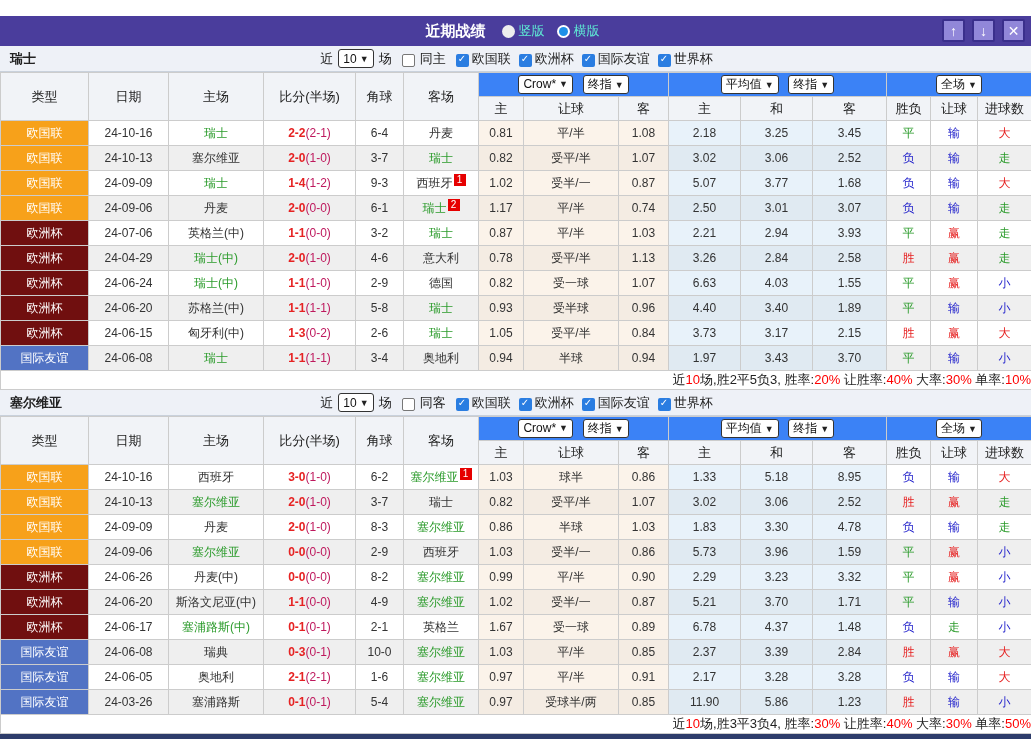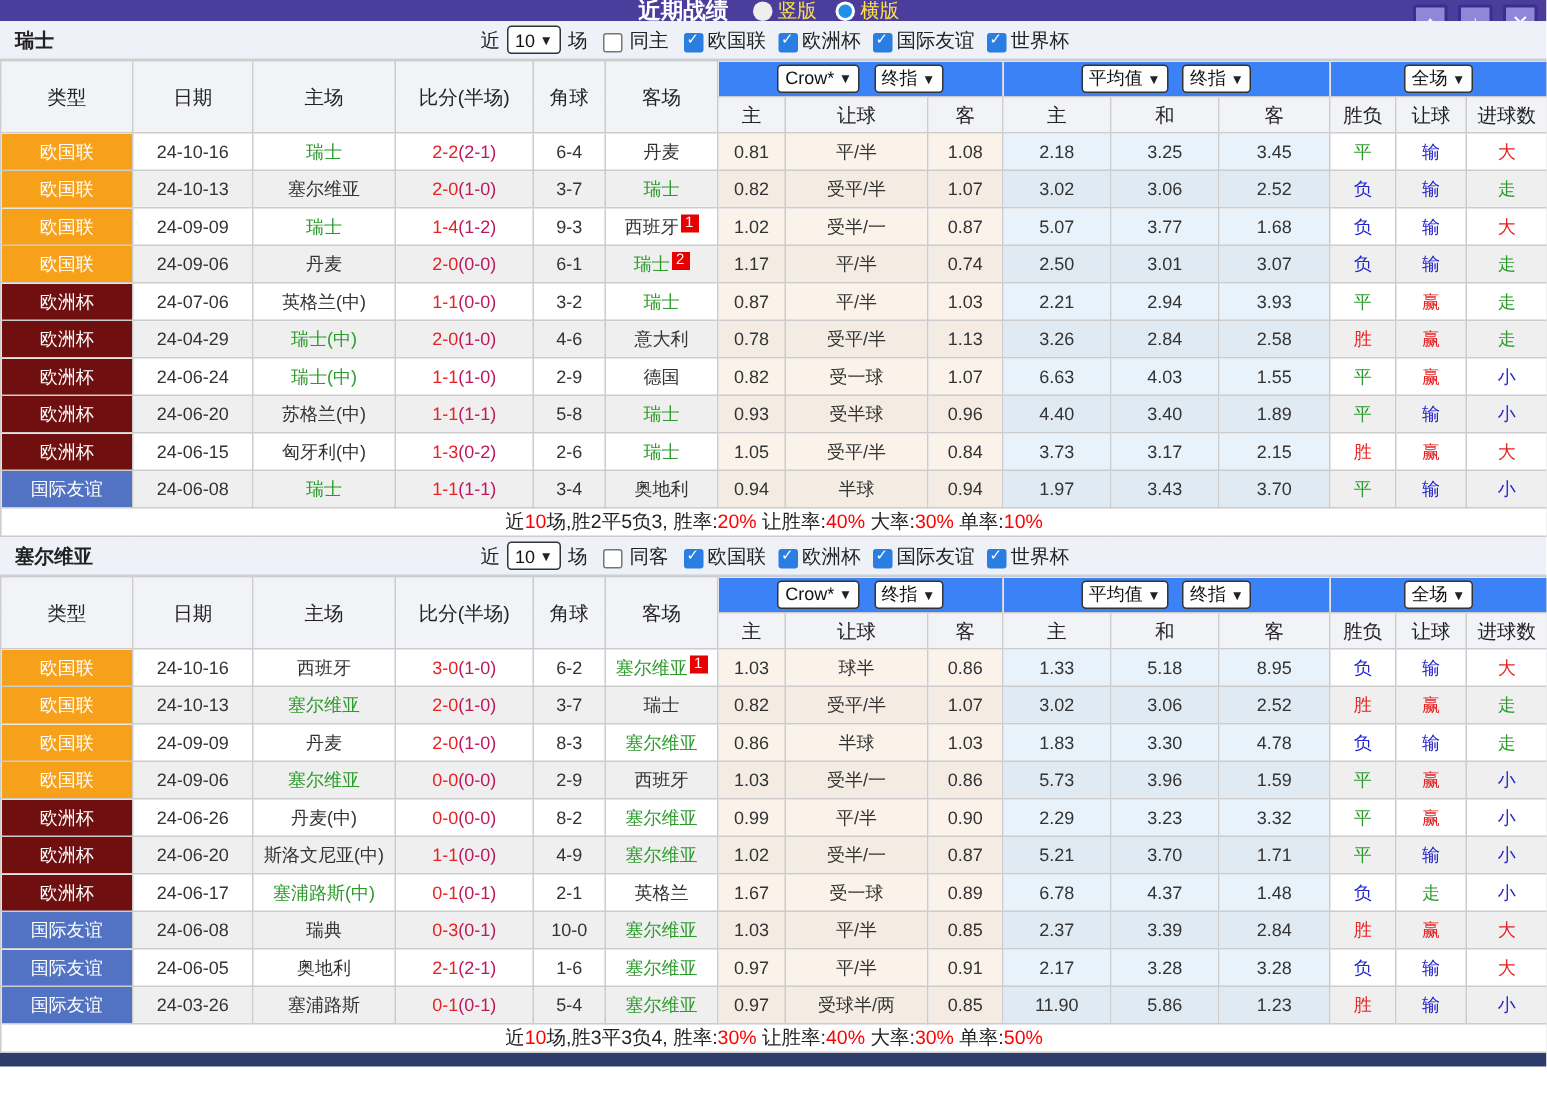--- a/index.html
+++ b/index.html
@@ -1,24 +1,24 @@
 <!DOCTYPE html>
 <html><head>
 <meta charset="utf-8">
 <style>
   * { box-sizing: border-box; margin: 0; padding: 0; }
   html,body { width: 1031px; height: 739px; overflow: hidden; background: #fff;
     font-family: "Liberation Sans", "DejaVu Sans", sans-serif; }
 
   
-  .titlebar { height: 14px; background: #4a3d9c; position: relative;
-    display: flex; align-items: center; justify-content: center; }
+  .titlebar { height: 30px; background: #4a3d9c; position: relative;
+    display: flex; align-items: center; justify-content: center; margin-top: 16px; }
   .titlebar .title { color: #fff; font-size: 15px; font-weight: bold; margin-right: 10px; }
   .radio-wrap { display: inline-flex; align-items: center; margin: 0 6px; cursor: pointer; }
-  .rlabel { color: #fde047; font-size: 13px; margin-left: 4px; text-align: center; }
+  .rlabel { color: #5eead4; font-size: 13px; margin-left: 4px; text-align: center; }
   .radio { width: 13px; height: 13px; border-radius: 50%; display: inline-block; }
   .radio-off { background: #eee; }
   .radio-on { background: #fff; position: relative; }
   .radio-on::after { content: ""; position: absolute; left: 2px; top: 2px;
     width: 9px; height: 9px; border-radius: 50%; background: #1e90e8; }
   .tb-buttons { position: absolute; right: 6px; top: 3px; display: flex; gap: 7px; }
   .tb-btn { width: 23px; height: 23px; background: #9187d9; border: 2px solid #3a2f8c;
     border-radius: 2px; color: #fff; font-size: 14px; font-weight: bold;
     display: flex; align-items: center; justify-content: center; cursor: pointer; line-height: 1; }
 
@@ -50,30 +50,30 @@
   thead .selcell { background: #3b82f6; }
   tbody tr { height: 25px; background: #fff; }
   tbody tr:nth-child(even) { background: #efefef; }
   td.type { color: #fff; font-size: 12px; }
   .t-orange { background: #f7a11a; }
   .t-maroon { background: #700f0f; }
   .t-blue   { background: #5273c4; }
   td { color: #333; }
   .col-crow { background: rgba(247,233,217,0.55); }
   .col-avg  { background: rgba(209,230,246,0.5); }
-  .score-main { color: #e62222; }
+  .score-main { color: #e62222; font-weight: bold; }
   .score-half { color: #be185d; }
   .focus { color: #2b9b2b; }
   .badge { display: inline-block; background: #e60000; color: #fff; font-size: 10px;
     width: 12px; height: 12px; line-height: 12px; text-align: center;
     margin-left: 1px; position: relative; top: -4px; }
   .c-red   { color: #e62222; }
   .c-green { color: #2b9b2b; }
   .c-blue  { color: #2424cc; }
-  .summary-cell { height: 16px; font-size: 13px; color: #222; background: #fff; }
+  .summary-cell { height: 16px; font-size: 13px; color: #222; background: #fff; text-align: right; }
   .s-red { color: #f00; }
 
   .bottom-bar { height: 9px; background: #2d3c6a; }
 </style>
 </head>
 <body>
 
 <div class="titlebar">
   <span class="title">近期战绩</span>
   <span class="radio-wrap">

